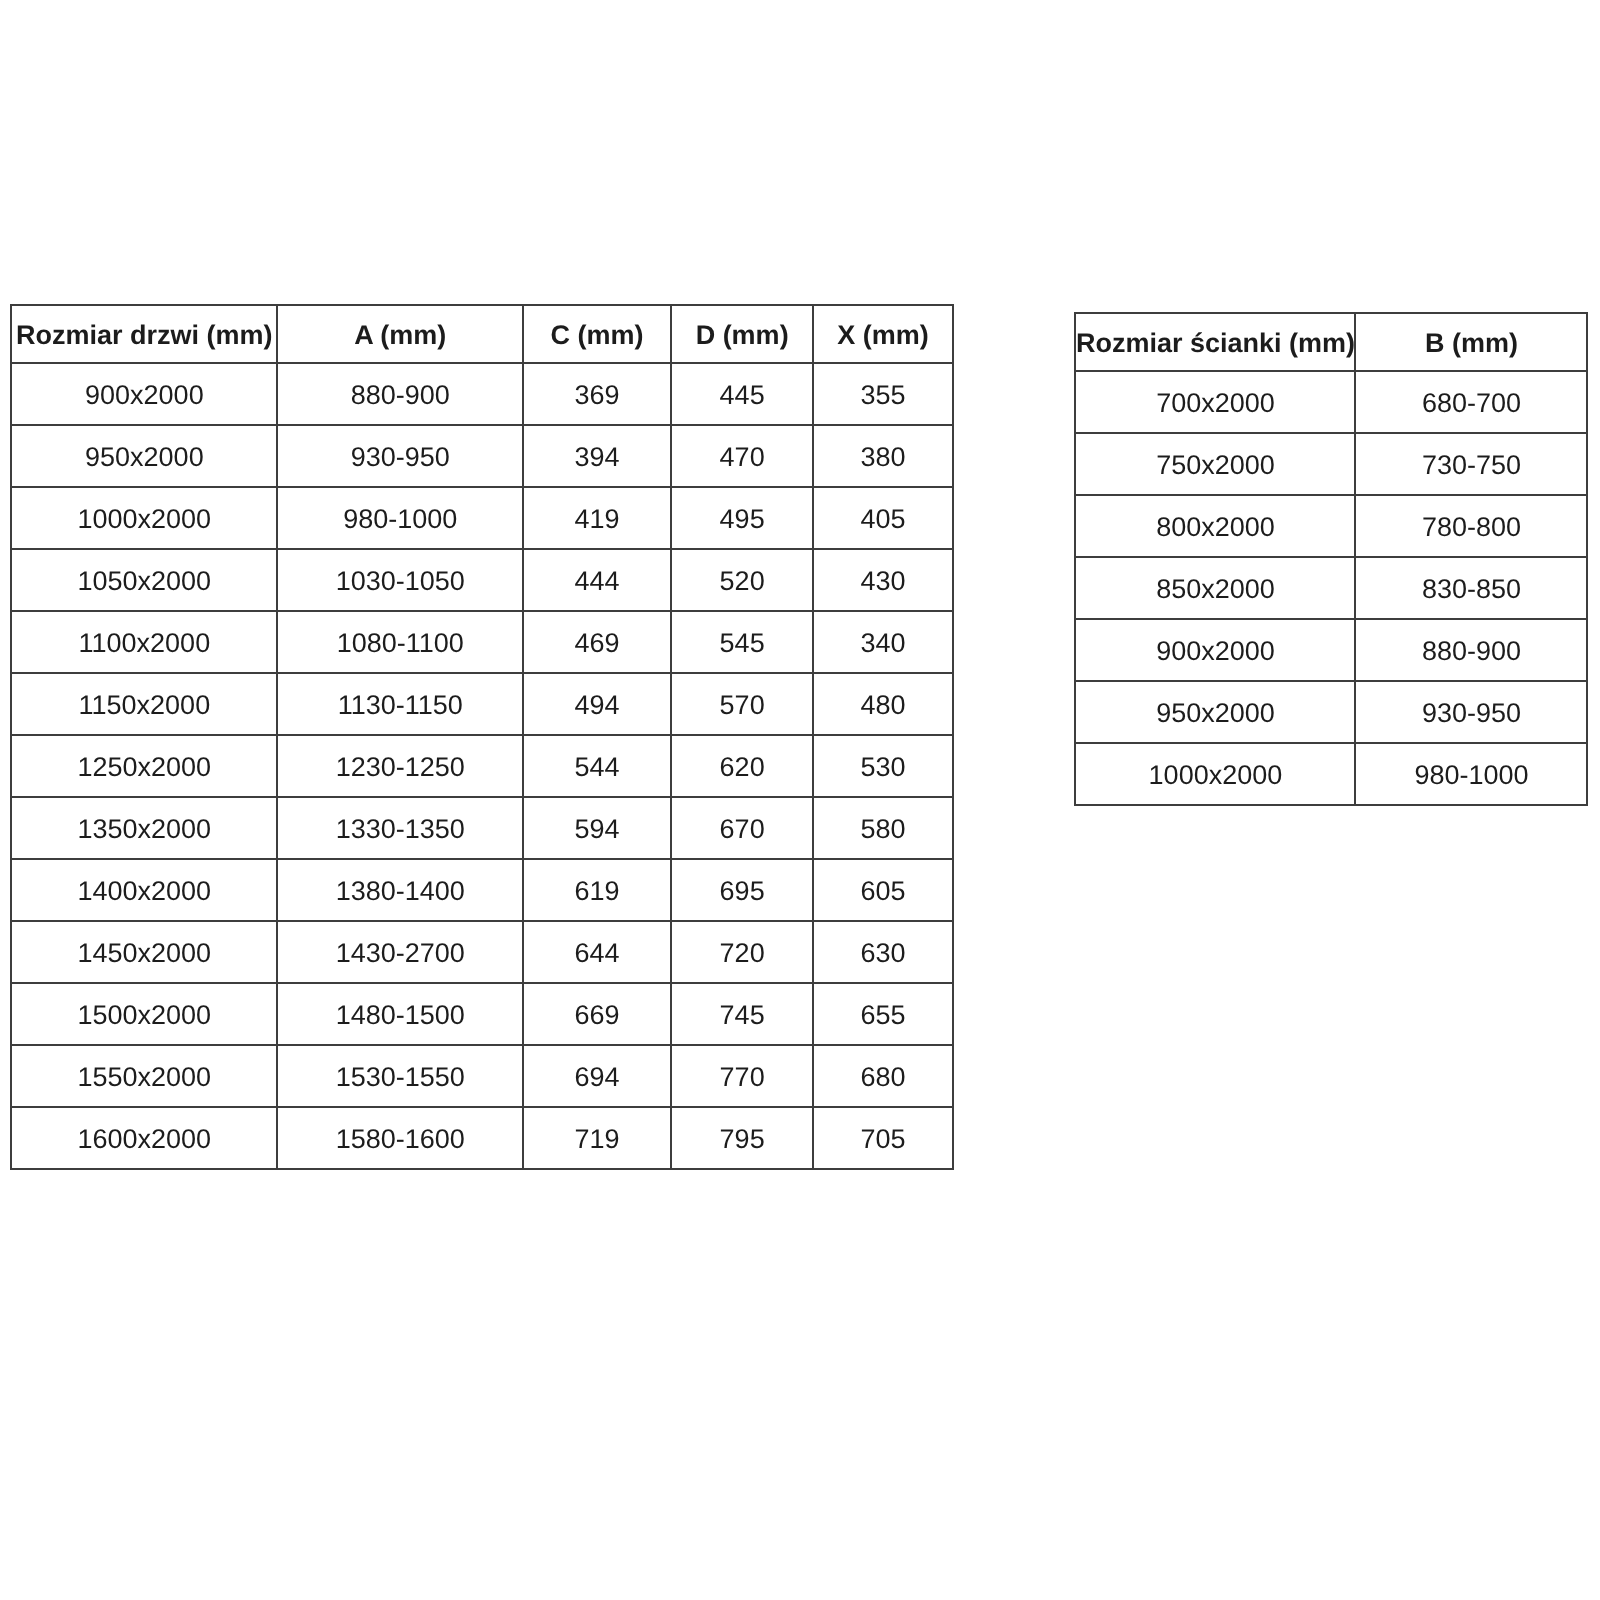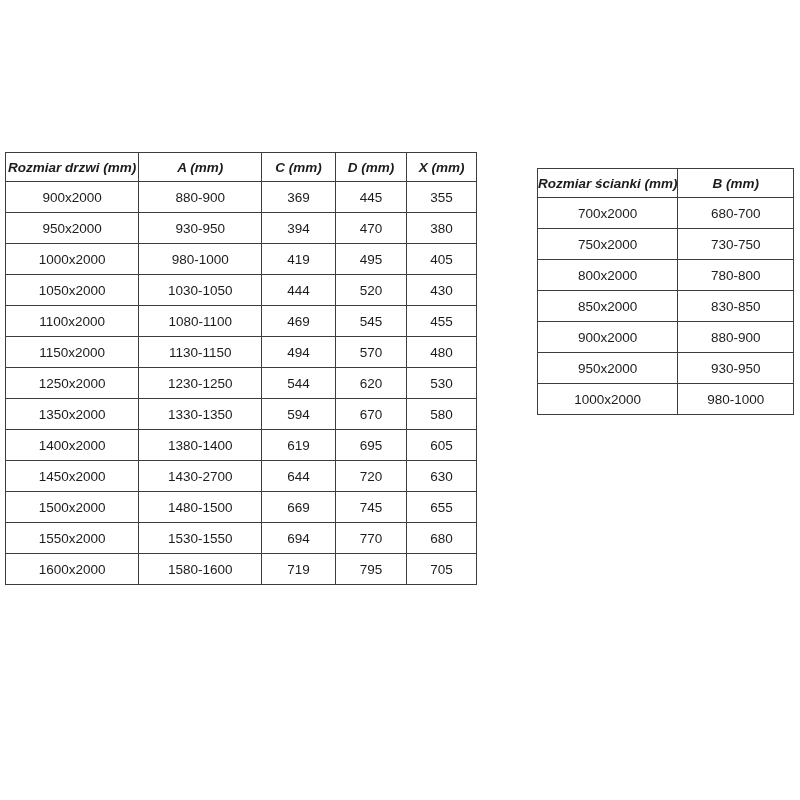--- a/index.html
+++ b/index.html
@@ -37,39 +37,38 @@
     text-align: center;
     vertical-align: middle;
     padding: 0;
     overflow: hidden;
     white-space: nowrap;
   }
   .spec-table th {
     font-weight: bold;
     font-size: 13.5px;
     height: 28px;
-    font-style: italic;
   }
   .spec-table td {
     font-weight: normal;
     height: 30px;
   }
   #doors-table {
     left: 5px;
     top: 152px;
     width: 472px;
   }
   #doors-table th:nth-child(1) { width: 28.4%; }
   #doors-table th:nth-child(2) { width: 26.1%; }
   #doors-table th:nth-child(3) { width: 15.7%; margin-top: 35px; }
   #doors-table th:nth-child(4) { width: 15.0%; }
   #doors-table th:nth-child(5) { width: 14.8%; }
   #walls-table {
     left: 537px;
-    top: 168px;
+    top: 156px;
     width: 257px;
   }
   #walls-table th:nth-child(1) { width: 54.9%; }
   #walls-table th:nth-child(2) { width: 45.1%; }
 </style>
 </head>
 <body>
 
 <div class="page">
   <table id="doors-table" class="spec-table">
@@ -109,21 +108,21 @@
           <td>1030-1050</td>
           <td>444</td>
           <td>520</td>
           <td>430</td>
         </tr>
         <tr>
           <td>1100x2000</td>
           <td>1080-1100</td>
           <td>469</td>
           <td>545</td>
-          <td>455</td>
+          <td>340</td>
         </tr>
         <tr>
           <td>1150x2000</td>
           <td>1130-1150</td>
           <td>494</td>
           <td>570</td>
           <td>480</td>
         </tr>
         <tr>
           <td>1250x2000</td>

